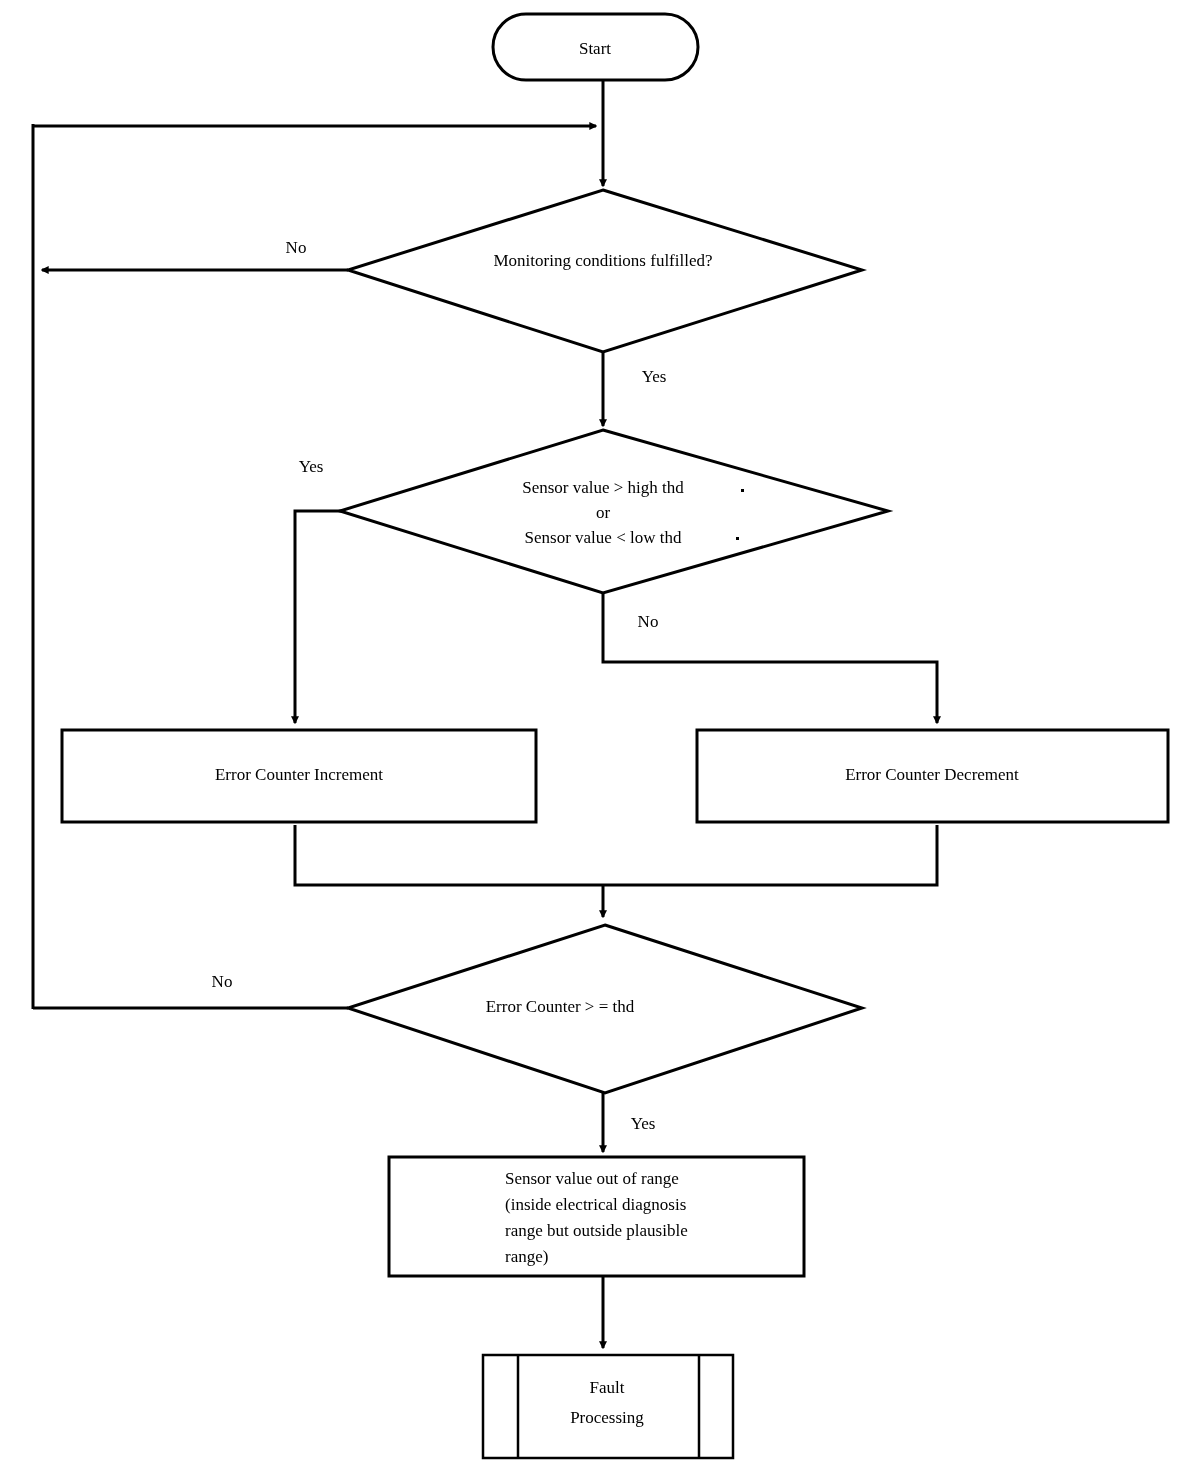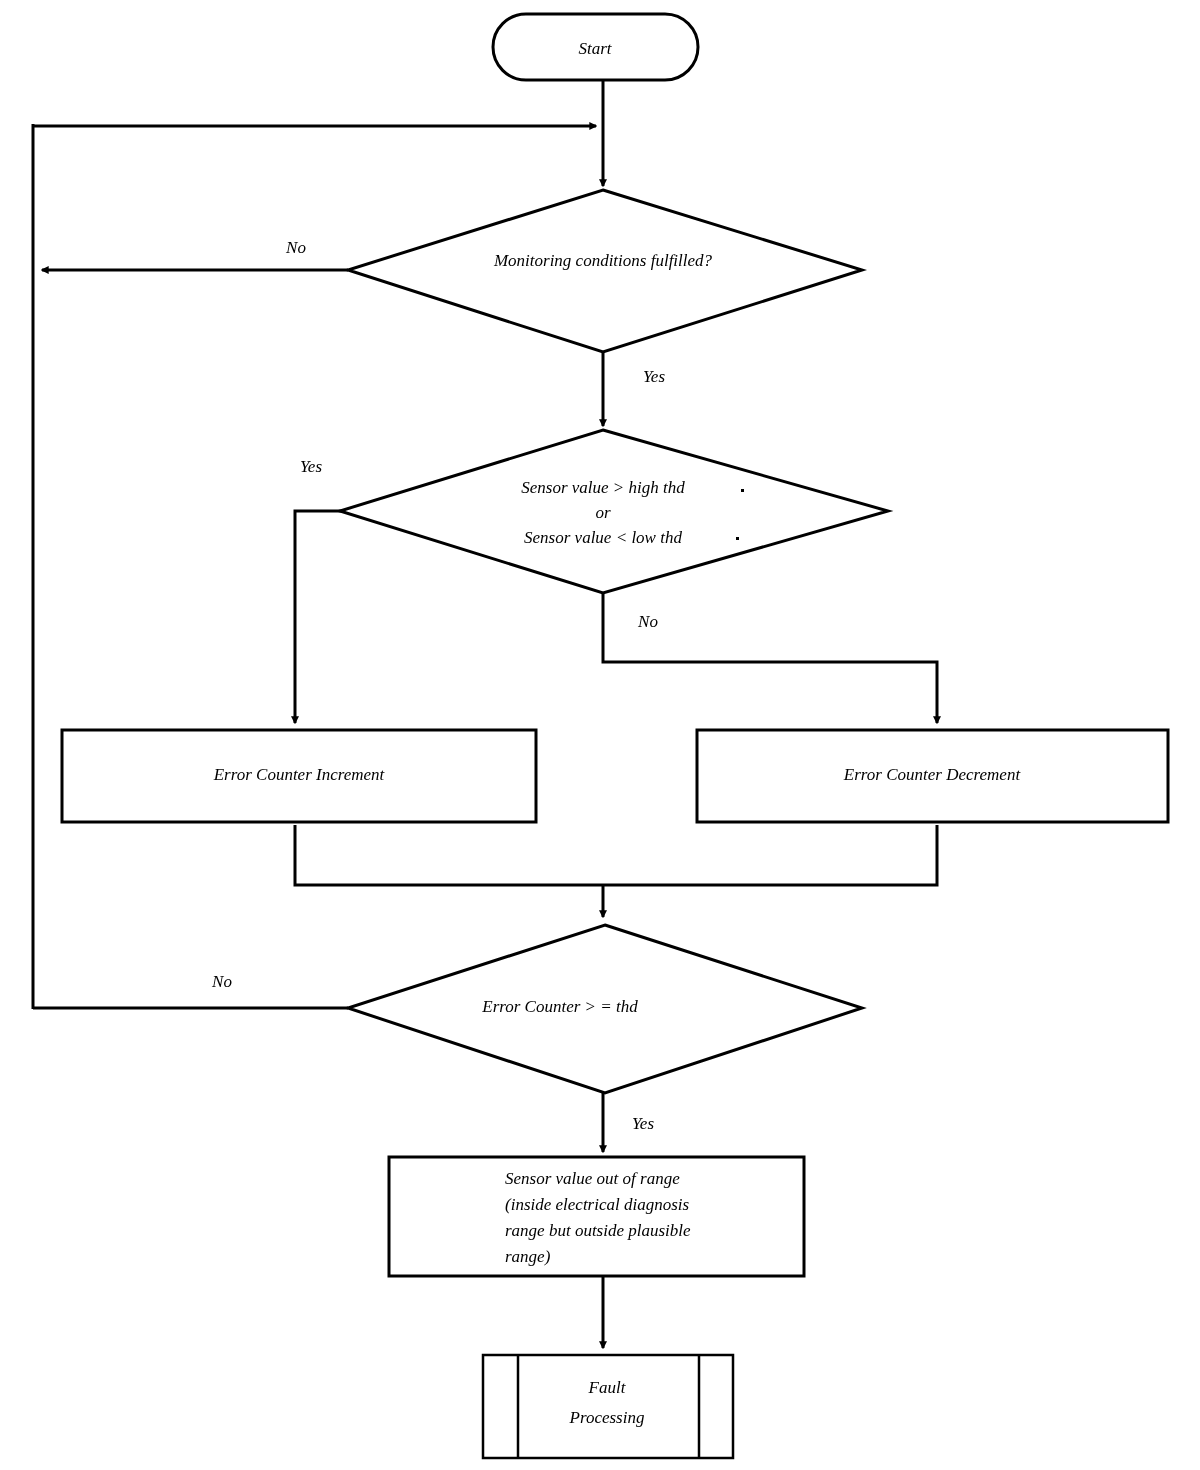--- a/index.html
+++ b/index.html
@@ -10,21 +10,20 @@
   body {
     font-family: "Liberation Serif", "DejaVu Serif", serif;
     color: #000000;
   }
   #canvas {
     position: relative;
     width: 1200px;
     height: 1470px;
     background: #ffffff;
     overflow: hidden;
-    font-style: italic;
   }
   #flow-svg {
     position: absolute;
     top: 0;
     left: 0;
     width: 1200px;
     height: 1470px;
   }
   .node-text {
     font-family: "Liberation Serif", "DejaVu Serif", serif;

